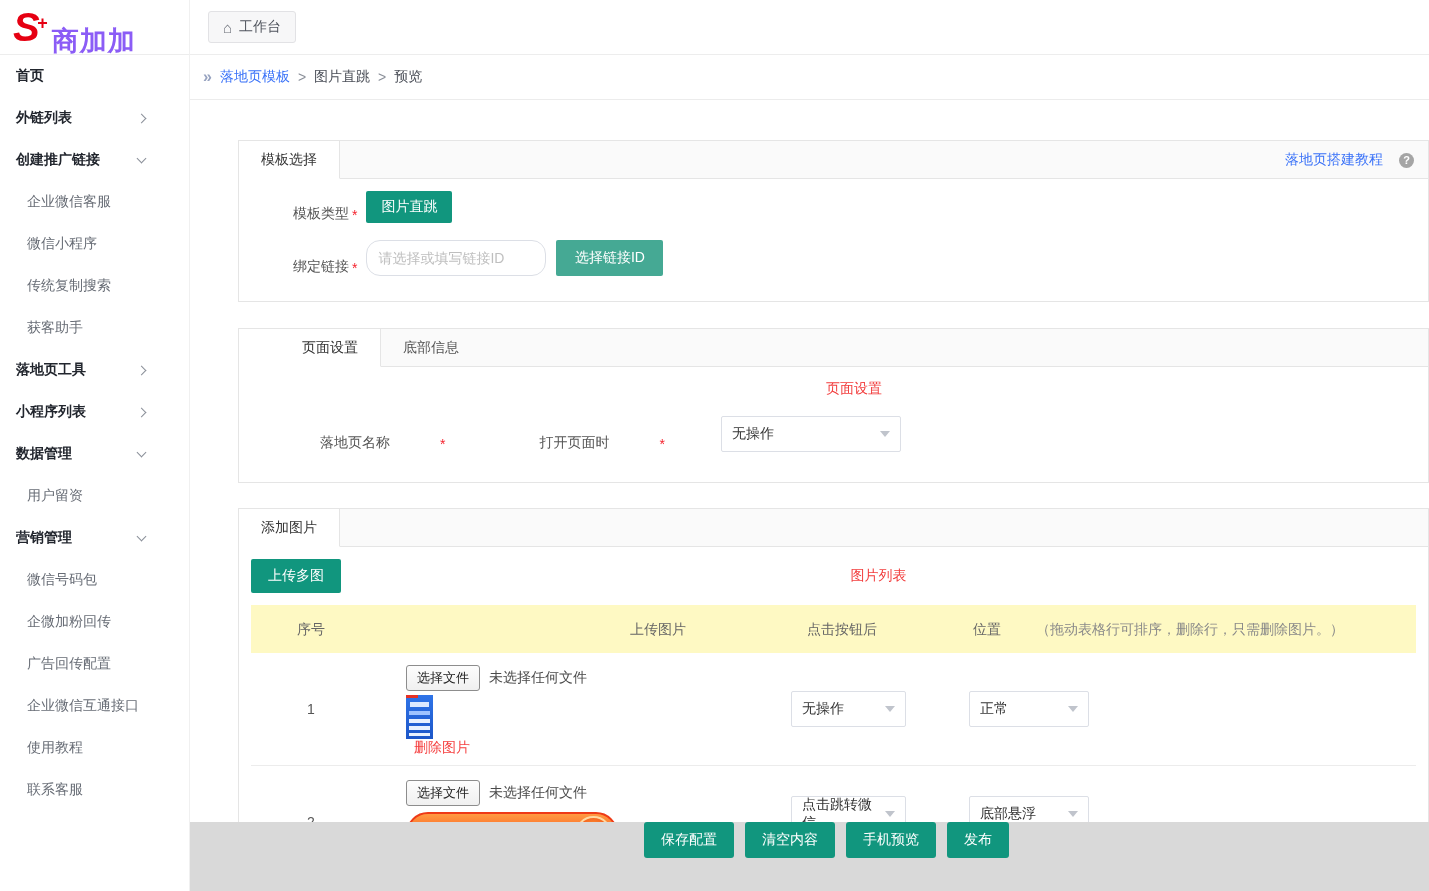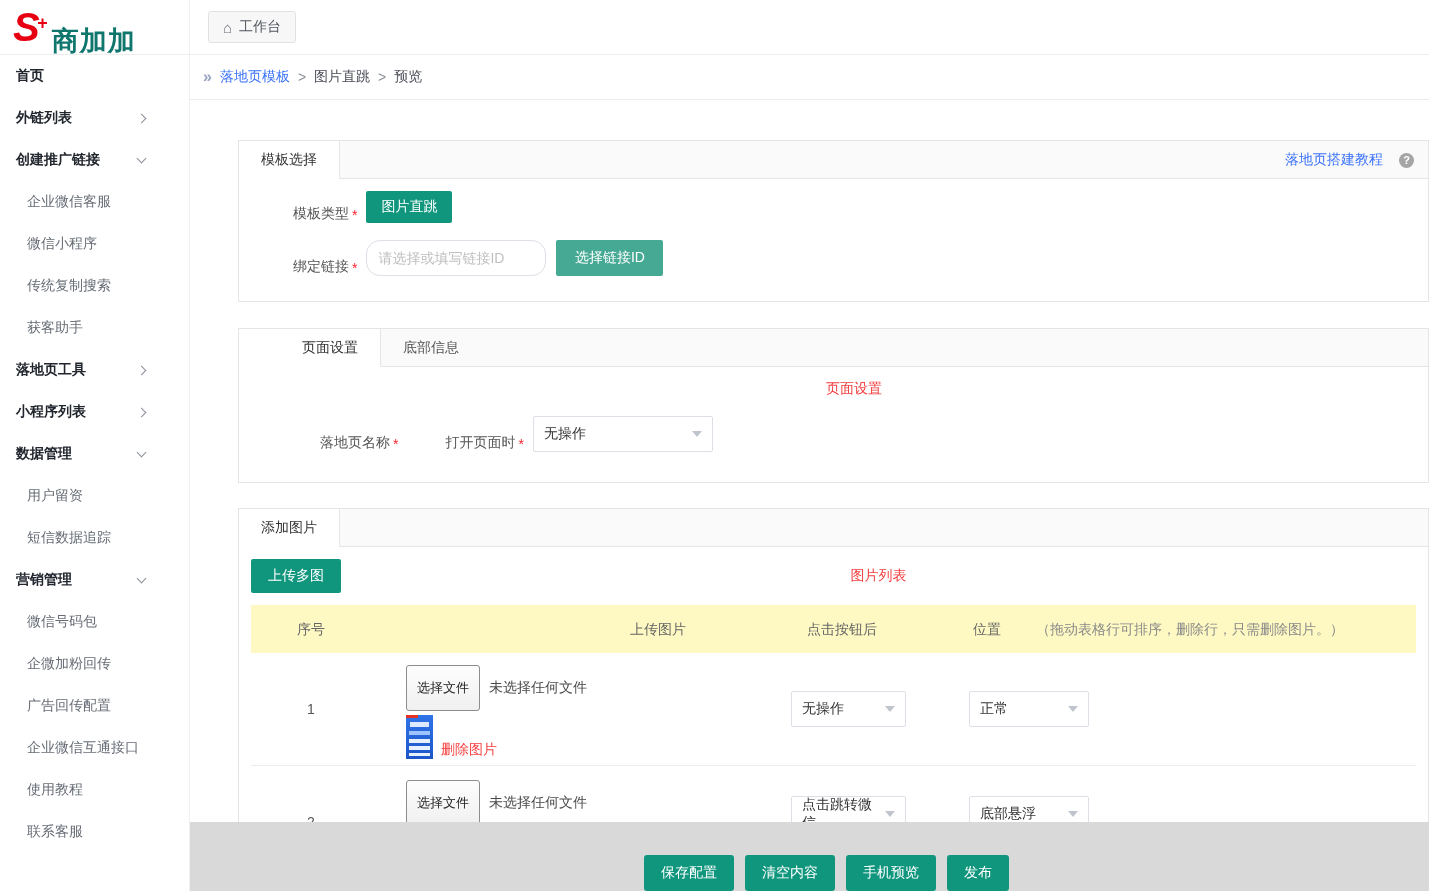--- a/index.html
+++ b/index.html
@@ -5,21 +5,21 @@
   * { margin:0; padding:0; box-sizing:border-box; }
   html,body { width:1429px; height:891px; overflow:hidden; background:#fff;
     font-family:"Liberation Sans","DejaVu Sans",sans-serif; font-size:14px; color:#333; }
   .app { position:relative; width:1429px; height:891px; overflow:hidden; }
 
   
   .sidebar { position:absolute; left:0; top:0; width:190px; height:891px; background:#fff; border-right:1px solid #f0f0f0; z-index:5; }
   .logo { height:55px; display:flex; align-items:center; padding-left:13px; border-bottom:1px solid #ededed; }
   .logo-mark { position:relative; font-weight:800; font-size:40px; line-height:40px; color:#e60012; font-style:italic; margin-right:4px; }
   .logo-plus { position:absolute; top:-4px; right:-8px; font-size:18px; font-style:normal; font-weight:800; color:#e60012; }
-  .logo-text { font-size:27px; font-weight:800; color:#0f766e; letter-spacing:1px; margin-left:8px;margin-top:28px; }
+  .logo-text { font-size:27px; font-weight:800; color:#8b5cf6; letter-spacing:1px; margin-left:8px;margin-top:28px; }
   .menu { padding-top:0; }
   .mi { position:relative; height:42px; display:flex; align-items:center; cursor:pointer; }
   .mi.root { padding-left:16px; font-weight:700; color:#22262e; font-size:14px; }
   .mi.sub  { padding-left:27px; color:#676c75; font-size:14px; }
   .chev { position:absolute; right:44px; width:7px; height:7px; border-right:1.5px solid #8a8f99; border-bottom:1.5px solid #8a8f99; }
   .chev.right { transform:rotate(-45deg); }
   .chev.down  { transform:rotate(45deg); margin-top:-3px; }
 
   
   .topbar { position:absolute; left:190px; top:0; width:1239px; height:55px; background:#fff; border-bottom:1px solid #ededed; display:flex; align-items:center; padding-left:18px; }
@@ -50,21 +50,21 @@
   .star { color:#f5222d; margin:0 9px 0 3px; }
   .btn { border:none; border-radius:2px; color:#fff; font-size:14px; cursor:pointer; font-family:inherit; }
   .btn.primary { background:#11967e; height:32px; padding:0 15px; }
   .btn.primary-light { background:#45a994; height:36px; width:107px; margin-left:10px; }
   .tinput { width:180px; height:36px; border:1px solid #dcdfe6; border-radius:14px; padding:0 11px; font-size:14px; color:#333; font-family:inherit; outline:none; }
   .tinput::placeholder { color:#bfbfbf; }
   .card1 .frow1 { margin-top:12px; }
   .card1 .frow2 { margin-top:17px; }
 
   .sec-title { margin-top:13px; text-align:center; color:#f23c3c; font-size:14px; }
-  .card2 .frow1 { margin-top:18px; }
+  .card2 .frow1 { margin-top:18px;gap:47px; }
   .inline-label { margin-left:26px; width:82px; text-align:right; color:#555; }
   .select { height:36px; width:180px; border:1px solid #dcdfe6; border-radius:2px; background:#fff; display:flex; align-items:center; justify-content:space-between; padding:0 10px; cursor:pointer; }
   .select span { color:#333; }
   .sel-arrow { width:0; height:0; border-left:5px solid transparent; border-right:5px solid transparent; border-top:6px solid #c0c4cc; }
 
   .uprow { position:relative; margin:12px; height:34px; display:flex; align-items:center; }
   .btn.upload { background:#11967e; height:34px; padding:0 17px; }
   .list-title { flex:1; text-align:center; color:#f23c3c; }
 
   .ltable { margin:0 12px; }
@@ -73,23 +73,23 @@
   .h-index { left:0; width:120px; text-align:center; }
   .h-upload { left:287px; width:240px; text-align:center; }
   .h-action { left:491px; width:200px; text-align:center; }
   .h-pos { left:722px; }
   .h-note { left:785px; color:#8a8a8a !important; }
   .trow { position:relative; height:112px; background:#fff; }
   .trow + .trow { border-top:1px solid #ececec; }
   .c-index { position:absolute; left:0; top:0; width:120px; height:100%; display:flex; align-items:center; justify-content:center; color:#555; }
   .c-upload { position:absolute; left:155px; top:0; }
   .fileline { display:flex; align-items:center; margin-top:12px; }
-  .filebtn { padding:13px 10px; border:1px solid #8d8d8d; border-radius:3px; background:linear-gradient(#fdfdfd,#f0f0f0); font-size:13px; color:#222; cursor:pointer; font-family:inherit; }
+  .filebtn { padding:3px 10px; border:1px solid #8d8d8d; border-radius:3px; background:linear-gradient(#fdfdfd,#f0f0f0); font-size:13px; color:#222; cursor:pointer; font-family:inherit; }
   .fileempty { margin-left:9px; color:#4a4a4a; }
-  .imgline { display:flex; align-items:flex-end; margin-top:4px; }
+  .imgline { display:flex; align-items:flex-start; margin-top:4px;flex-direction:column; }
   .del-link { color:#f53f3f; margin-left:8px; cursor:pointer; }
   .thumb-blue { width:27px; height:44px; background:
       linear-gradient(#e63225 0 0) 0 0/12px 3px no-repeat,
       linear-gradient(#dce9ff 0 0) 4px 7px/19px 5px no-repeat,
       linear-gradient(#9fc3ff 0 0) 3px 16px/21px 4px no-repeat,
       linear-gradient(#e8f1ff 0 0) 3px 24px/21px 4px no-repeat,
       linear-gradient(#e8f1ff 0 0) 3px 31px/21px 4px no-repeat,
       linear-gradient(#e8f1ff 0 0) 3px 38px/21px 3px no-repeat,
       linear-gradient(180deg,#2f74e8,#1c56c8); }
   .banner { position:relative; width:212px; height:44px; border-radius:22px; border:2px solid #ee3a16;
@@ -103,21 +103,21 @@
   .c-action .select { width:115px; }
   .c-pos { position:absolute; left:718px; }
   .c-pos .select { width:120px; }
   .r1 .c-action, .r1 .c-pos { top:38px; }
   .r2 .c-action, .r2 .c-pos { top:30px; }
   .r2 .fileline { margin-top:14px; }
   .r2 .imgline { margin-top:6px; }
 
   
   .footer { position:absolute; left:190px; top:822px; width:1239px; height:69px; background:#d9d9d9; z-index:10;
-      display:flex; align-items:flex-end; justify-content:center; gap:11px; padding-left:34px; }
+      display:flex; align-items:flex-start; justify-content:center; gap:11px; padding-left:34px; }
   .btn.footer-btn { background:#11967e; height:36px; padding:0 17px; border-radius:3px; }
 </style>
 </head>
 <body>
 
 <div class="app">
 
   <aside class="sidebar">
     <div class="logo">
       <span class="logo-mark"><span>S</span><span class="logo-plus">+</span></span>
@@ -154,23 +154,20 @@
       <div class="mi root">
           <span>小程序列表</span>
           <span class="chev right"></span>
         </div>
       <div class="mi root">
           <span>数据管理</span>
           <span class="chev down"></span>
         </div>
       <div class="mi sub">
           <span>用户留资</span>
-        </div>
-      <div class="mi sub">
-          <span>短信数据追踪</span>
         </div>
       <div class="mi root">
           <span>营销管理</span>
           <span class="chev down"></span>
         </div>
       <div class="mi sub">
           <span>微信号码包</span>
         </div>
       <div class="mi sub">
           <span>企微加粉回传</span>

